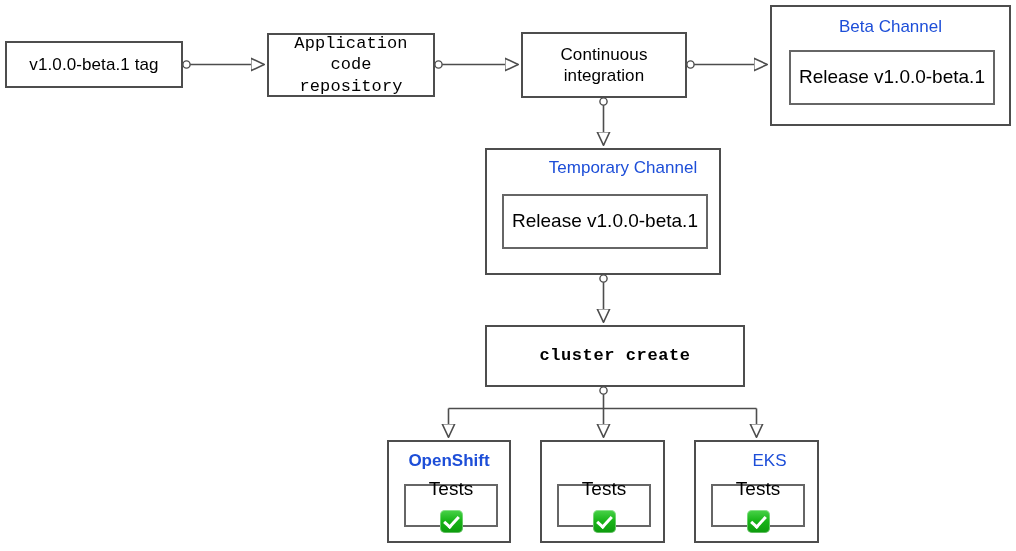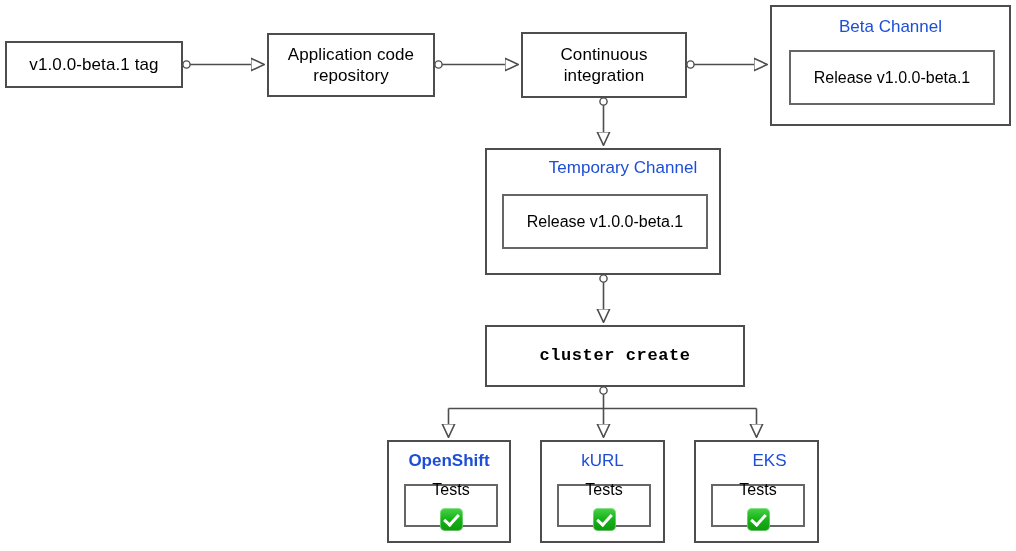--- a/index.html
+++ b/index.html
@@ -58,21 +58,21 @@
   }
   .inner {
     position: absolute;
     box-sizing: border-box;
     border: 2px solid #666666;
     background: #ffffff;
     display: flex;
     align-items: center;
     justify-content: center;
     color: #000000;
-    font-size: 16px;
+    font-size: 19px;
     line-height: 1.2;
     white-space: nowrap;
   }
   .inner.with-badge {
     gap: 9px;
     flex-direction: column;
   }
   .mono {
     font-family: "Liberation Mono", "DejaVu Sans Mono", monospace;
     font-weight: bold;
@@ -158,21 +158,21 @@
         <path d="M 603.5 408.5 L 603.5 437" marker-end="url(#arrow)"></path>
         <path d="M 756.5 408.5 L 756.5 437" marker-end="url(#arrow)"></path>
       </g>
     </g>
   </svg>
 
   <div class="node" style="left:5px; top:41px; width:178px; height:47px;">
     <span class="label">v1.0.0-beta.1 tag</span>
   </div>
 
-  <div class="node" style="left:267px; top:33px; width:168px; height:64px;">
+  <div class="node" style="left:267px; top:33px; width:168px; height:64px;font-family:Liberation Mono, monospace;">
     <span class="label">Application code
 repository</span>
   </div>
 
   <div class="node" style="left:521px; top:32px; width:166px; height:66px;">
     <span class="label">Continuous
 integration</span>
   </div>
 
   <div class="group" style="left:770px; top:5px; width:241px; height:121px;">
@@ -195,21 +195,20 @@
 
   <div class="group" style="left:387px; top:440px; width:124px; height:103px;">
     <div class="group-title" style="top:9px;font-weight:bold;">OpenShift</div>
     <div class="inner with-badge" style="left:15px; top:42px; width:94px; height:43px;">
       <span>Tests</span>
       <span class="check-badge"></span>
     </div>
   </div>
 
   <div class="group" style="left:540px; top:440px; width:125px; height:103px;">
-    <div class="group-title" style="top:9px;">kURL</div>
     <div class="inner with-badge" style="left:15px; top:42px; width:94px; height:43px;">
       <span>Tests</span>
       <span class="check-badge"></span>
     </div>
   </div>
 
   <div class="group" style="left:694px; top:440px; width:125px; height:103px;">
     <div class="group-title" style="top:9px;padding-left:26px;">EKS</div>
     <div class="inner with-badge" style="left:15px; top:42px; width:94px; height:43px;">
       <span>Tests</span>

